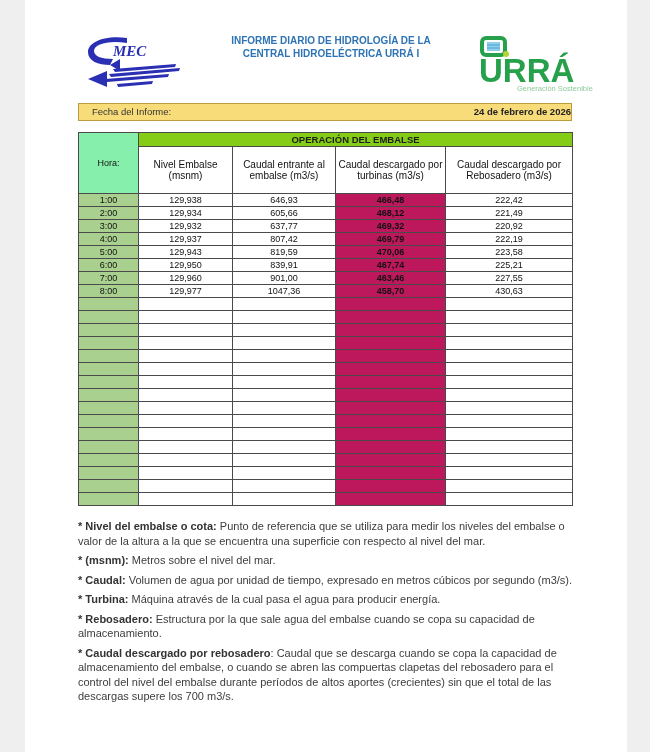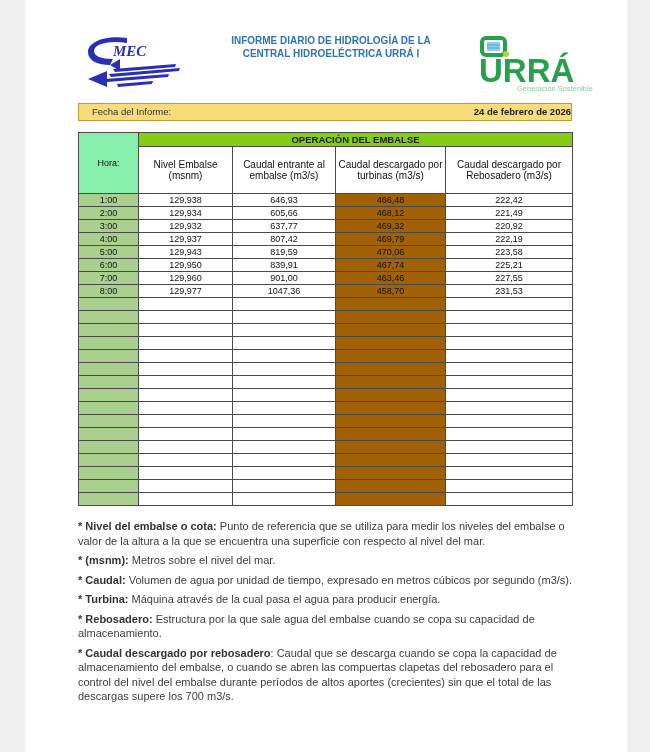--- a/index.html
+++ b/index.html
@@ -36,21 +36,21 @@
   }
   table.op th,table.op td{
     border:1px solid #4a4a4a;padding:0 2px;text-align:center;vertical-align:middle;
     overflow:hidden;
   }
   th.section{background:#84cc16;height:13px;font-size:9.5px;font-weight:bold;color:#1d1d1d;}
   th.hora-head{background:#86efac;font-weight:normal;font-size:9px;}
   th.colhead{background:#ffffff;height:46px;font-weight:normal;font-size:10px;line-height:11px;}
   td{height:12px;}
   td.hora{background:#A9D08E;}
-  td.turb{background:#a16207;}
+  td.turb{background:#be185d;font-weight:bold;}
   
   .footnotes{
     margin:13px 26px 0 53px;width:498px;
     font-size:11px;line-height:14.5px;color:#3d3d3d;
   }
   .footnotes p{margin:0 0 5px 0;}
   .footnotes b{color:#333;}
 </style>
 </head>
 <body>
@@ -167,21 +167,21 @@
           <td>129,960</td>
           <td>901,00</td>
           <td class="turb">463,46</td>
           <td>227,55</td>
         </tr>
         <tr>
           <td class="hora">8:00</td>
           <td>129,977</td>
           <td>1047,36</td>
           <td class="turb">458,70</td>
-          <td>231,53</td>
+          <td>430,63</td>
         </tr>
         <tr>
           <td class="hora"></td>
           <td></td>
           <td></td>
           <td class="turb"></td>
           <td></td>
         </tr>
         <tr>
           <td class="hora"></td>

